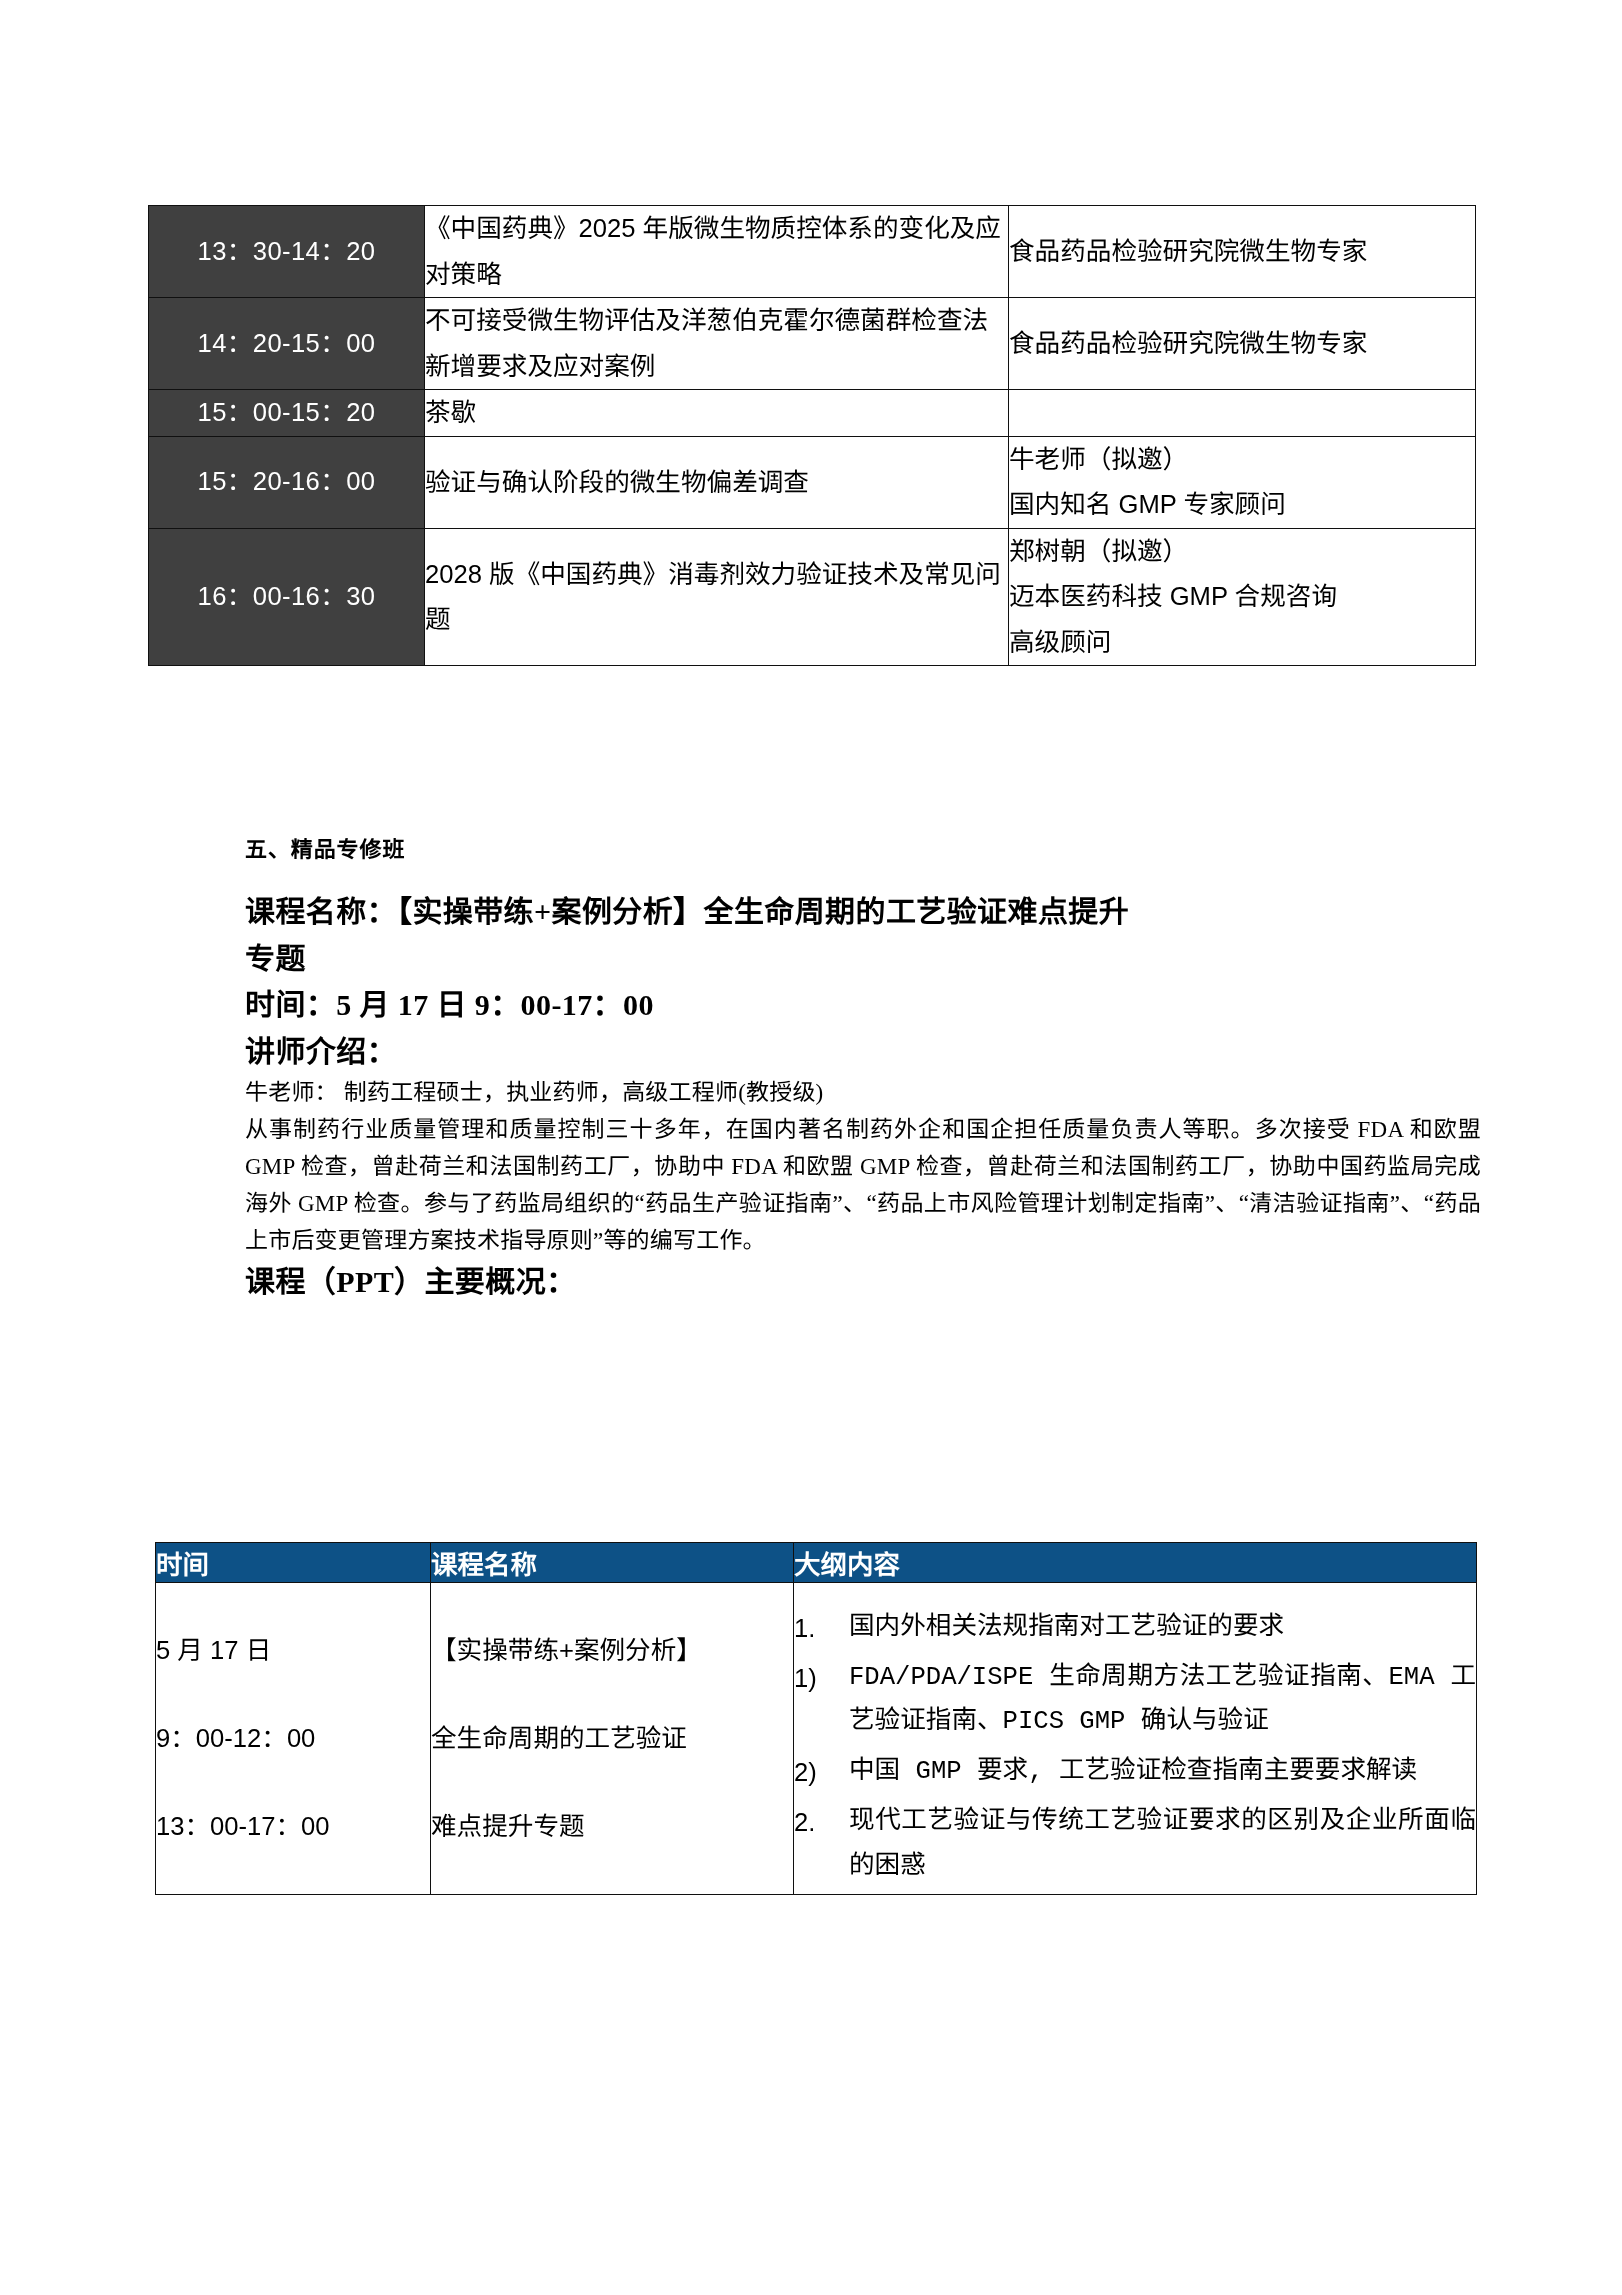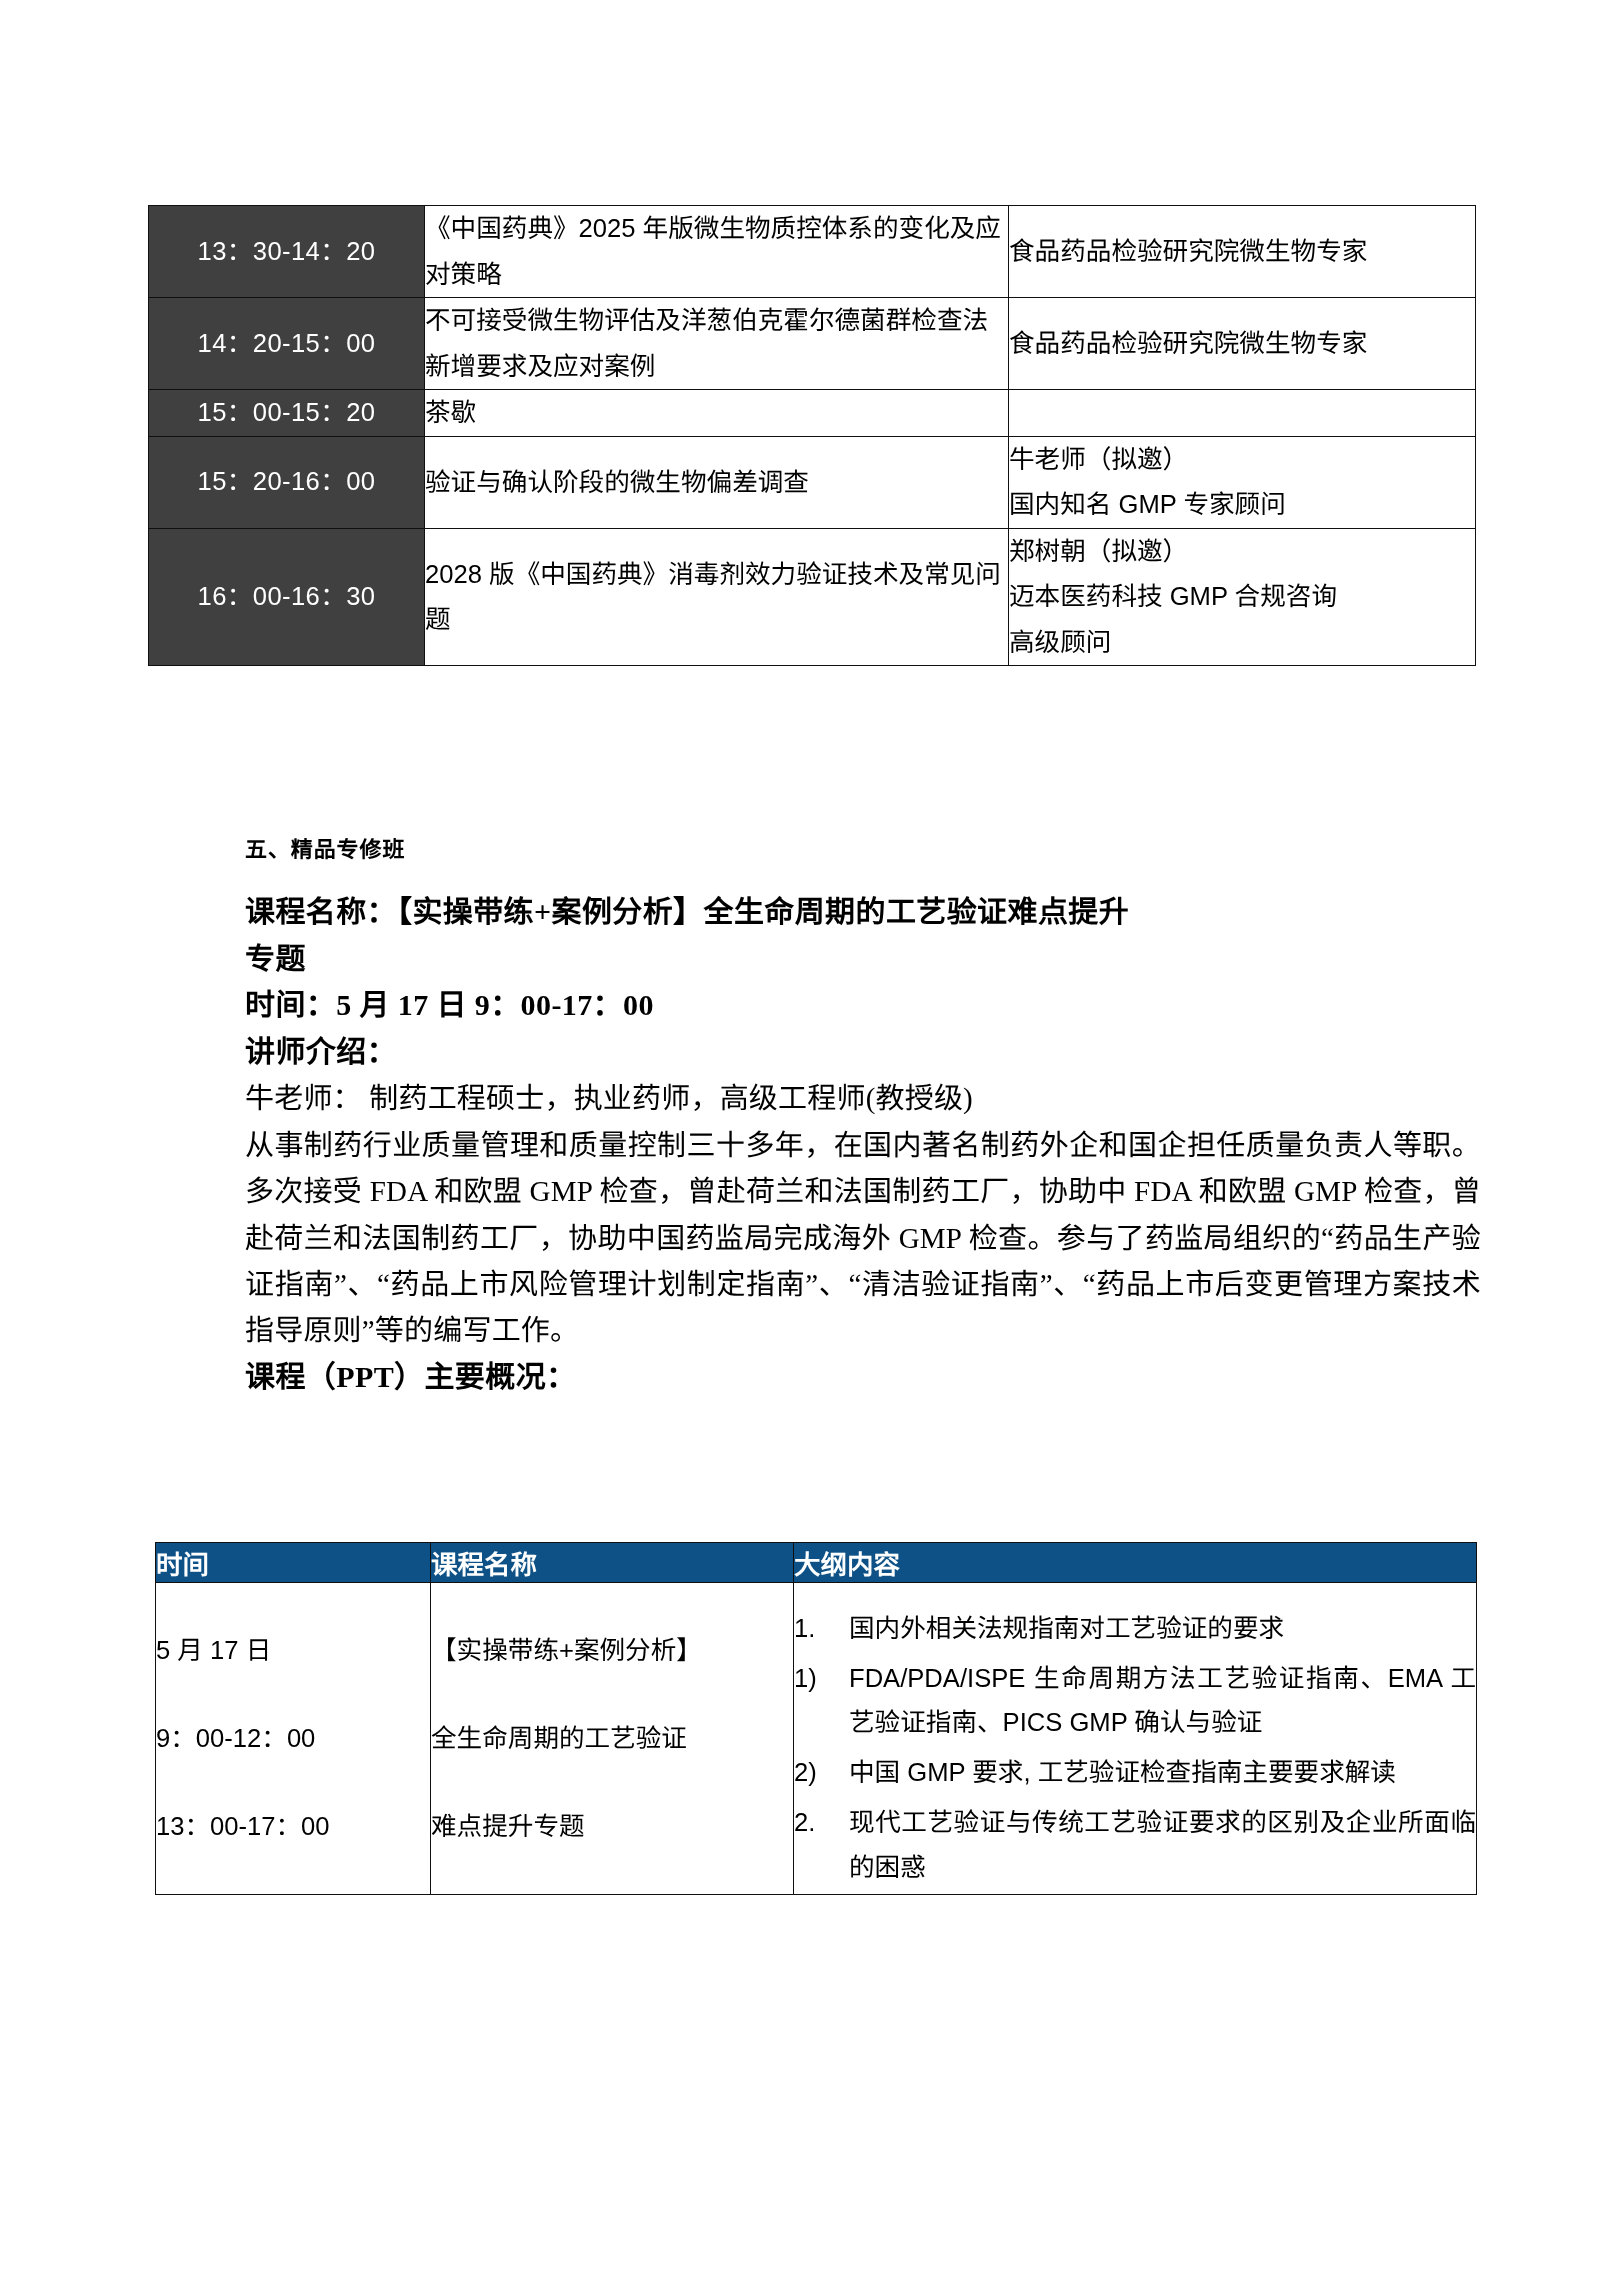--- a/index.html
+++ b/index.html
@@ -84,21 +84,21 @@
     font-family: "Liberation Serif", "DejaVu Serif", serif;
     font-weight: bold;
     font-size: 30px;
     line-height: 1.55;
     margin: 0;
     letter-spacing: 0.4px;
   }
   .kai-normal {
     font-family: "Liberation Serif", "DejaVu Serif", serif;
     font-weight: normal;
-    font-size: 29px;
+    font-size: 23px;
     line-height: 1.60;
     margin: 0;
     letter-spacing: 0.2px;
     text-align: justify;
   }
   .indent-title { text-indent: 0; }
 
   
   .outline-table {
     position: absolute;
@@ -146,21 +146,21 @@
     margin: 0 0 5.3px 0;
     line-height: 1.74;
   }
   .ol-marker {
     flex: 0 0 55px;
     font-family: "Liberation Sans", "DejaVu Sans", sans-serif;
     font-size: 25.6px;
   }
   .ol-body {
     flex: 1 1 auto;
-    font-family: Liberation Sans, sans-serif;
+    font-family: Liberation Mono, monospace;
     font-size: 25.6px;
     text-align: justify;
   }
 </style>
 </head>
 <body>
 
 <div class="page">
 
   <table class="schedule-table">

